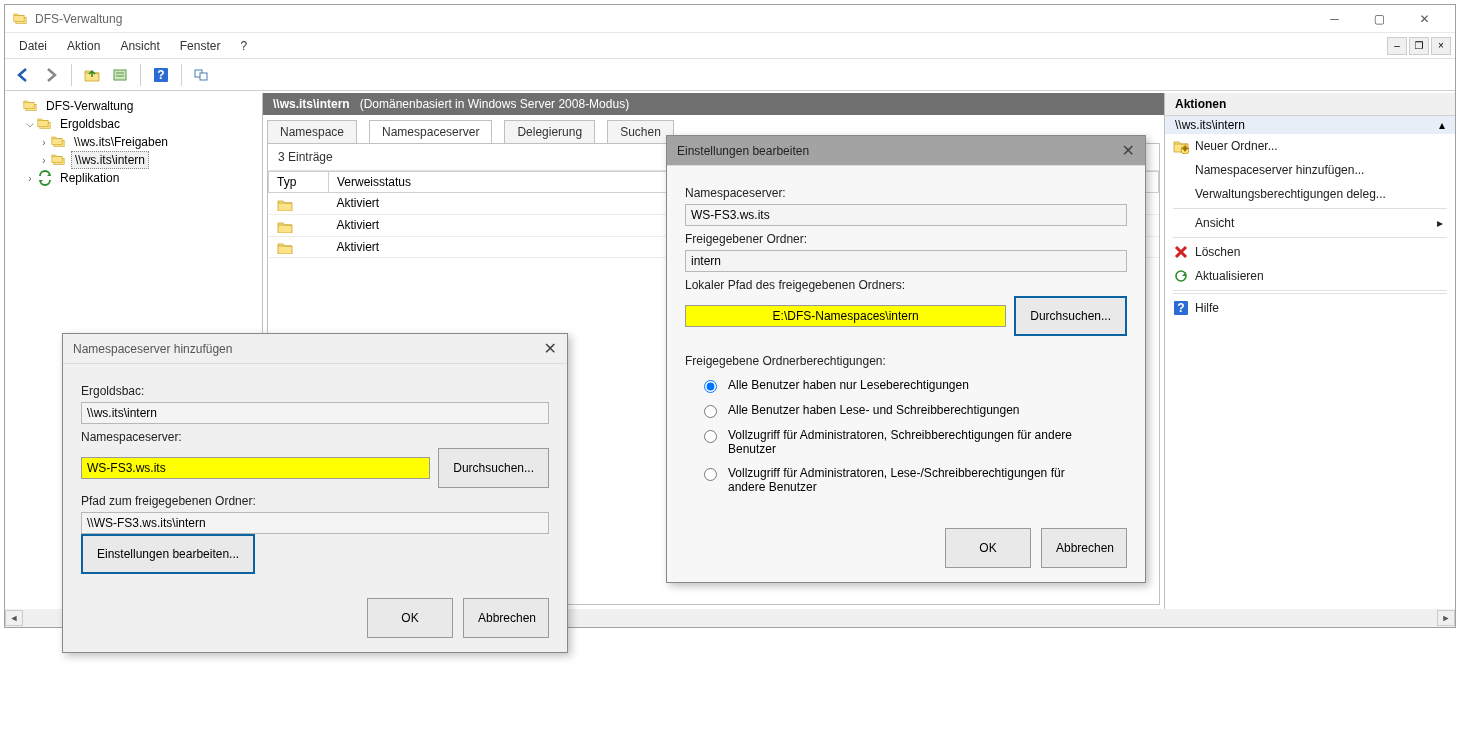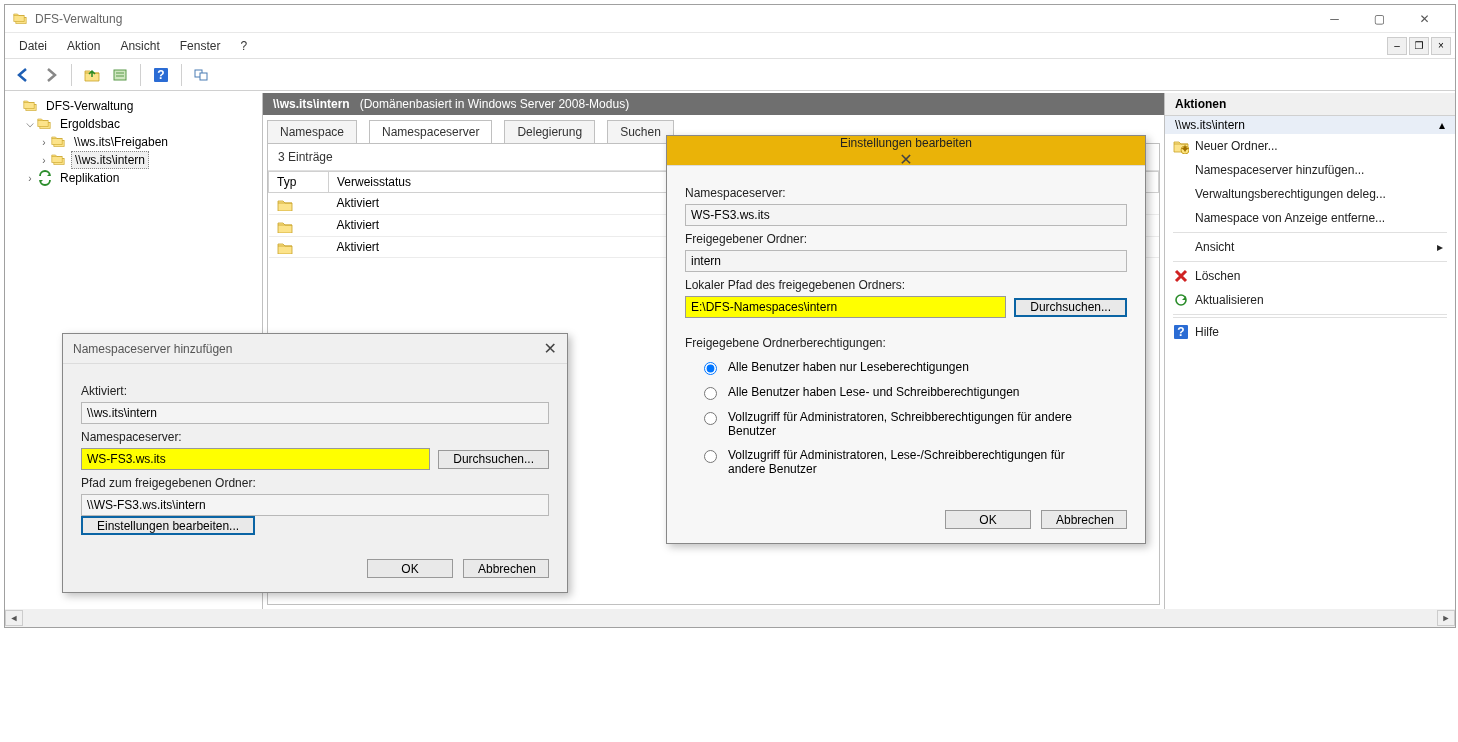--- a/index.html
+++ b/index.html
@@ -61,21 +61,21 @@
   
   .dialog { position: absolute; background: #f0f0f0; border: 1px solid #888; box-shadow: 3px 3px 8px rgba(0,0,0,0.25); }
   .dlg-head { height: 30px; display: flex; align-items: center; padding: 0 10px; color: #555; border-bottom: 1px solid #dcdcdc; }
   .dlg-head .title { flex:1; }
   .dlg-close { font-size: 16px; color: #444; }
   .dlg-body { padding: 14px 18px; }
   .dlg-label { margin: 6px 0 4px 0; color: #222; }
   .dlg-input { width: 100%; height: 22px; border: 1px solid #999; background: #fff; padding: 2px 5px; }
   .dlg-input.ro { background: #f4f4f4; border: 1px solid #b8b8b8; }
   .dlg-row { display:flex; gap:8px; align-items:center; }
-  .dlg-btn { height: 19px; padding: 0 14px; border: 1px solid #999; background: #e9e9e9; }
+  .dlg-btn { height: 40px; padding: 0 14px; border: 1px solid #999; background: #e9e9e9; }
   .dlg-btn.primary { border: 2px solid #0a64a4; }
   .dlg-footer { display:flex; justify-content:flex-end; gap:10px; padding: 10px 18px 14px 18px; }
   .hl-yellow { background: #ffff00 !important; }
   .help-txt { color: #333; line-height: 1.4; margin: 14px 0; }
   
   .radio-row { display:flex; align-items: flex-start; gap:8px; margin: 10px 0; }
   .radio-row input[type=radio] { margin-top: 2px; }
   .radio-row label { max-width: 370px; }
   .disabled-btn { color:#999; border:1px solid #bbb; background:#efefef; }
   
@@ -299,21 +299,20 @@
         <span>▴</span>
       </div>
       <div class="act-item">
         <svg class="ai-icon" width="16" height="16">
             <use href="#newfolder-ico"></use>
           </svg>
         <span>Neuer Ordner...</span>
       </div>
       <div class="act-item"><span>Namespaceserver hinzufügen...</span></div>
       <div class="act-item"><span>Verwaltungsberechtigungen deleg...</span></div>
-      <div class="act-item"><span>Namespace von Anzeige entferne...</span></div>
       <div class="act-sep"></div>
       <div class="act-item" style="display:flex;justify-content:space-between;padding-right:12px;">
         <span>Ansicht</span>
         <span>▸</span>
       </div>
       <div class="act-sep"></div>
       <div class="act-item">
         <svg class="ai-icon" width="16" height="16">
             <use href="#x-ico"></use>
           </svg>
@@ -342,21 +341,21 @@
     <div class="sb-btn">►</div>
   </div>
 </div>
 
 <div class="dialog" style="left:62px; top:333px; width:506px;">
   <div class="dlg-head">
     <span class="title">Namespaceserver hinzufügen</span>
     <span class="dlg-close">✕</span>
   </div>
   <div class="dlg-body">
-    <div class="dlg-label">Aktiviert:</div>
+    <div class="dlg-label">Ergoldsbac:</div>
     <input class="dlg-input ro" readonly="" value="\\ws.its\intern" style="">
     
     <div class="dlg-label">Namespaceserver:</div>
     <div class="dlg-row">
       <input class="dlg-input hl-yellow" style="flex: 1 1 0%;" value="WS-FS3.ws.its">
       <button class="dlg-btn">Durchsuchen...</button>
     </div>
     
     <div class="dlg-label">Pfad zum freigegebenen Ordner:</div>
     <input class="dlg-input ro" readonly="" value="\\WS-FS3.ws.its\intern" style="">
@@ -364,34 +363,34 @@
     
     <button class="dlg-btn primary">Einstellungen bearbeiten...</button>
   </div>
   <div class="dlg-footer">
     <button class="dlg-btn" style="width:86px">OK</button>
     <button class="dlg-btn" style="width:86px">Abbrechen</button>
   </div>
 </div>
 
 <div class="dialog" style="left:666px; top:135px; width:480px; background:#f7f7f7;">
-  <div class="dlg-head" style="background:#eab308;flex-direction:column;">
+  <div class="dlg-head" style="background:#a3a3a3;">
     <span class="title" style="color:#222">Einstellungen bearbeiten</span>
     <span class="dlg-close">✕</span>
   </div>
   <div class="dlg-body">
     <div class="dlg-label">Namespaceserver:</div>
     <input class="dlg-input ro" readonly="" value="WS-FS3.ws.its" style="">
     
     <div class="dlg-label">Freigegebener Ordner:</div>
     <input class="dlg-input ro" readonly="" value="intern" style="">
     
     <div class="dlg-label">Lokaler Pfad des freigegebenen Ordners:</div>
     <div class="dlg-row">
-      <input class="dlg-input hl-yellow" style="flex: 1 1 0%;" value="E:\DFS-Namespaces\intern">
+      <input class="dlg-input hl-yellow" style="flex: 1 1 0%; text-align: center;" value="E:\DFS-Namespaces\intern">
       <button class="dlg-btn primary">Durchsuchen...</button>
     </div>
     
     <div class="dlg-label" style="margin-top:18px">Freigegebene Ordnerberechtigungen:</div>
     
     <div style="padding-left:14px">
       <div class="radio-row">
         <input type="radio" name="perm" checked="" style="">
         <label>Alle Benutzer haben nur Leseberechtigungen</label>
       </div>

